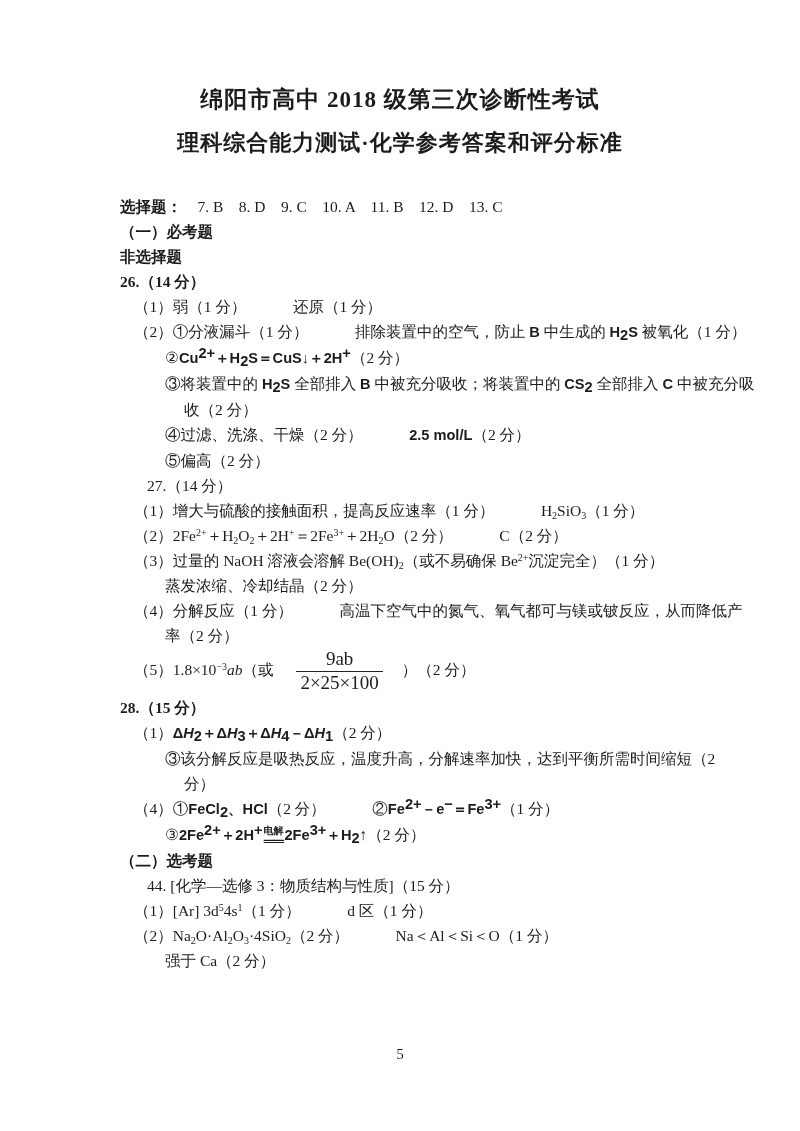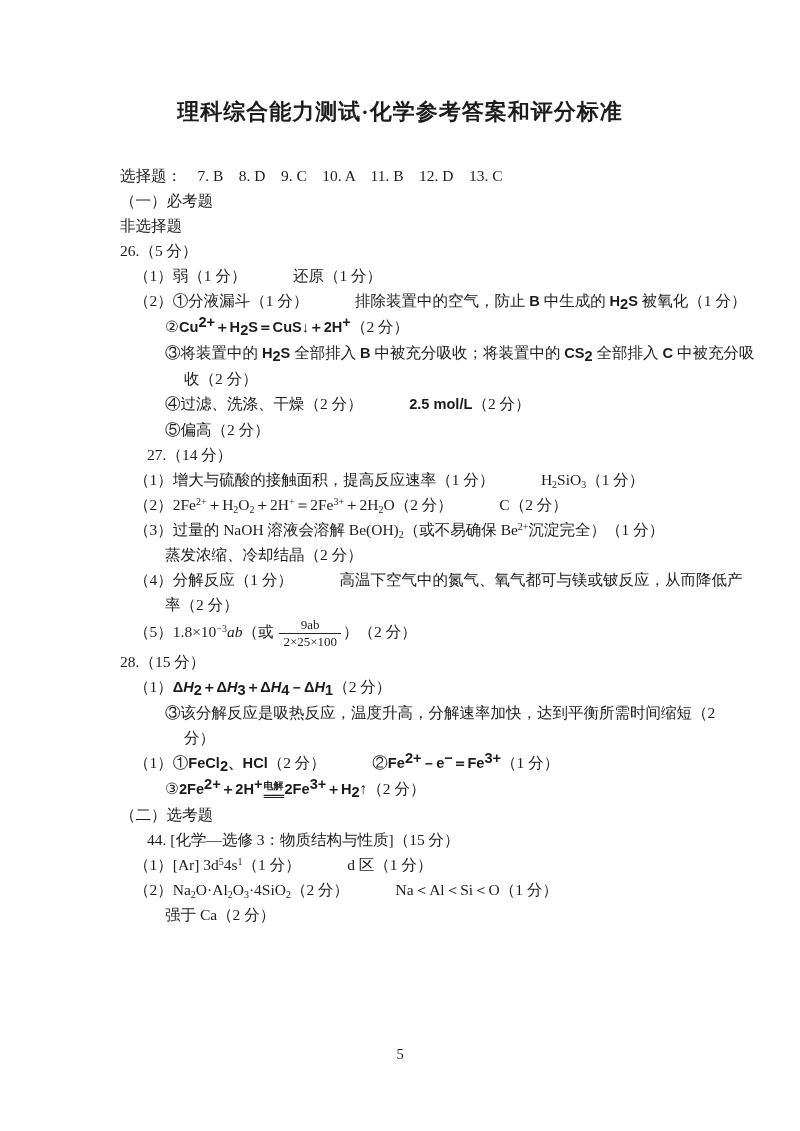--- a/index.html
+++ b/index.html
@@ -11,66 +11,67 @@
   header{padding-top:84px;text-align:center}
   .t1{font-size:23px;font-weight:700;margin:0;letter-spacing:1px}
   .t2{font-size:22px;font-weight:700;margin:13px 0 0;letter-spacing:1px}
   main{margin:36px 0 0 120px;width:636px;font-size:15.5px}
   .line{line-height:25px;min-height:25px}
   .ind0{padding-left:0}
   .ind1{padding-left:14px}
   .ind2{padding-left:45px}
   .ind3{padding-left:64px}
   .ind9{padding-left:27px}
-  .bold{font-weight:400}
+  .bold{font-weight:700}
   .it{font-style:italic}
   .sf{font-family:"Liberation Sans","DejaVu Sans",sans-serif;font-weight:600;font-size:14.6px}
   sub,sup{font-size:10px;line-height:0}
   sub{vertical-align:-3px}
   sup{vertical-align:5px}
-  .frac{display:inline-block;vertical-align:middle;text-align:center;font-size:13px;line-height:1.2;margin:0 2px}
+  .frac{display:inline-block;vertical-align:middle;text-align:center;font-size:19px;line-height:1.2;margin:0 19px}
   .fn{display:block;border-bottom:1.2px solid #222;padding:0 4px}
   .fd{display:block;padding:0 4px}
   .over{display:inline-block;vertical-align:middle;text-align:center;margin:0 1px}
   .otop{display:block;font-size:10px;line-height:10px;font-weight:700}
   .obase{display:block;font-size:15px;line-height:10px;letter-spacing:-1px}
   footer{position:absolute;top:1046px;left:0;width:100%;text-align:center;font-size:14.5px}
 </style>
 </head>
 <body>
 
 <div class="page">
   <header>
+    <h1 class="t1">绵阳市高中 2018 级第三次诊断性考试</h1>
     <h1 class="t2">理科综合能力测试·化学参考答案和评分标准</h1>
   </header>
   <main>
       <div class="line ind0"><span class="seg bold">选择题：</span><span class="seg">　7. B　8. D　9. C　10. A　11. B　12. D　13. C</span></div>
       <div class="line ind0"><span class="seg bold">（一）必考题</span></div>
       <div class="line ind0"><span class="seg bold">非选择题</span></div>
-      <div class="line ind0"><span class="seg bold">26.（5 分）</span></div>
+      <div class="line ind0"><span class="seg bold">26.（14 分）</span></div>
       <div class="line ind1"><span class="seg">（1）弱（1 分）　　　还原（1 分）</span></div>
       <div class="line ind1"><span class="seg">（2）①分液漏斗（1 分）　　　排除装置中的空气，防止 </span><span class="seg sf">B</span><span class="seg"> 中生成的 </span><span class="seg sf">H</span><sub class="seg sf">2</sub><span class="seg sf">S</span><span class="seg"> 被氧化（1 分）</span></div>
       <div class="line ind2"><span class="seg">②</span><span class="seg sf">Cu</span><sup class="seg sf">2+</sup><span class="seg sf">＋H</span><sub class="seg sf">2</sub><span class="seg sf">S＝CuS↓＋2H</span><sup class="seg sf">+</sup><span class="seg">（2 分）</span></div>
       <div class="line ind2"><span class="seg">③将装置中的 </span><span class="seg sf">H</span><sub class="seg sf">2</sub><span class="seg sf">S</span><span class="seg"> 全部排入 </span><span class="seg sf">B</span><span class="seg"> 中被充分吸收；将装置中的 </span><span class="seg sf">CS</span><sub class="seg sf">2</sub><span class="seg"> 全部排入 </span><span class="seg sf">C</span><span class="seg"> 中被充分吸</span></div>
       <div class="line ind3"><span class="seg">收（2 分）</span></div>
       <div class="line ind2"><span class="seg">④过滤、洗涤、干燥（2 分）　　　</span><span class="seg sf">2.5 mol/L</span><span class="seg">（2 分）</span></div>
       <div class="line ind2"><span class="seg">⑤偏高（2 分）</span></div>
       <div class="line ind9"><span class="seg">27.（14 分）</span></div>
       <div class="line ind1"><span class="seg">（1）增大与硫酸的接触面积，提高反应速率（1 分）　　　H</span><sub class="seg">2</sub><span class="seg">SiO</span><sub class="seg">3</sub><span class="seg">（1 分）</span></div>
       <div class="line ind1"><span class="seg">（2）2Fe</span><sup class="seg">2+</sup><span class="seg">＋H</span><sub class="seg">2</sub><span class="seg">O</span><sub class="seg">2</sub><span class="seg">＋2H</span><sup class="seg">+</sup><span class="seg">＝2Fe</span><sup class="seg">3+</sup><span class="seg">＋2H</span><sub class="seg">2</sub><span class="seg">O（2 分）　　　C（2 分）</span></div>
       <div class="line ind1"><span class="seg">（3）过量的 NaOH 溶液会溶解 Be(OH)</span><sub class="seg">2</sub><span class="seg">（或不易确保 Be</span><sup class="seg">2+</sup><span class="seg">沉淀完全）（1 分）</span></div>
       <div class="line ind2"><span class="seg">蒸发浓缩、冷却结晶（2 分）</span></div>
       <div class="line ind1"><span class="seg">（4）分解反应（1 分）　　　高温下空气中的氮气、氧气都可与镁或铍反应，从而降低产</span></div>
       <div class="line ind2"><span class="seg">率（2 分）</span></div>
       <div class="line ind1"><span class="seg">（5）1.8×10</span><sup class="seg">−3</sup><span class="seg it">ab</span><span class="seg">（或 </span><span class="frac"><span class="fn">9ab</span><span class="fd">2×25×100</span></span><span class="seg">）（2 分）</span></div>
       <div class="line ind0"><span class="seg bold">28.（15 分）</span></div>
       <div class="line ind1"><span class="seg">（1）</span><span class="seg sf">Δ</span><span class="seg sf it">H</span><sub class="seg sf">2</sub><span class="seg sf">＋</span><span class="seg sf">Δ</span><span class="seg sf it">H</span><sub class="seg sf">3</sub><span class="seg sf">＋</span><span class="seg sf">Δ</span><span class="seg sf it">H</span><sub class="seg sf">4</sub><span class="seg sf">－</span><span class="seg sf">Δ</span><span class="seg sf it">H</span><sub class="seg sf">1</sub><span class="seg">（2 分）</span></div>
       <div class="line ind2"><span class="seg">③该分解反应是吸热反应，温度升高，分解速率加快，达到平衡所需时间缩短（2</span></div>
       <div class="line ind3"><span class="seg">分）</span></div>
-      <div class="line ind1"><span class="seg">（1）①</span><span class="seg sf">FeCl</span><sub class="seg sf">2</sub><span class="seg sf">、HCl</span><span class="seg">（2 分）　　　②</span><span class="seg sf">Fe</span><sup class="seg sf">2+</sup><span class="seg sf">－e</span><sup class="seg sf">−</sup><span class="seg sf">＝Fe</span><sup class="seg sf">3+</sup><span class="seg">（1 分）</span></div>
+      <div class="line ind1"><span class="seg">（4）①</span><span class="seg sf">FeCl</span><sub class="seg sf">2</sub><span class="seg sf">、HCl</span><span class="seg">（2 分）　　　②</span><span class="seg sf">Fe</span><sup class="seg sf">2+</sup><span class="seg sf">－e</span><sup class="seg sf">−</sup><span class="seg sf">＝Fe</span><sup class="seg sf">3+</sup><span class="seg">（1 分）</span></div>
       <div class="line ind2"><span class="seg">③</span><span class="seg sf">2Fe</span><sup class="seg sf">2+</sup><span class="seg sf">＋2H</span><sup class="seg sf">+</sup><span class="over sf"><span class="otop">电解</span><span class="obase">══</span></span><span class="seg sf">2Fe</span><sup class="seg sf">3+</sup><span class="seg sf">＋H</span><sub class="seg sf">2</sub><span class="seg">↑（2 分）</span></div>
       <div class="line ind0"><span class="seg bold">（二）选考题</span></div>
       <div class="line ind9"><span class="seg">44. [化学—选修 3：物质结构与性质]（15 分）</span></div>
       <div class="line ind1"><span class="seg">（1）[Ar] 3d</span><sup class="seg">5</sup><span class="seg">4s</span><sup class="seg">1</sup><span class="seg">（1 分）　　　d 区（1 分）</span></div>
       <div class="line ind1"><span class="seg">（2）Na</span><sub class="seg">2</sub><span class="seg">O·Al</span><sub class="seg">2</sub><span class="seg">O</span><sub class="seg">3</sub><span class="seg">·4SiO</span><sub class="seg">2</sub><span class="seg">（2 分）　　　Na＜Al＜Si＜O（1 分）</span></div>
       <div class="line ind2"><span class="seg">强于 Ca（2 分）</span></div>
     </main>
   <footer>
     <span>5</span>
   </footer>

